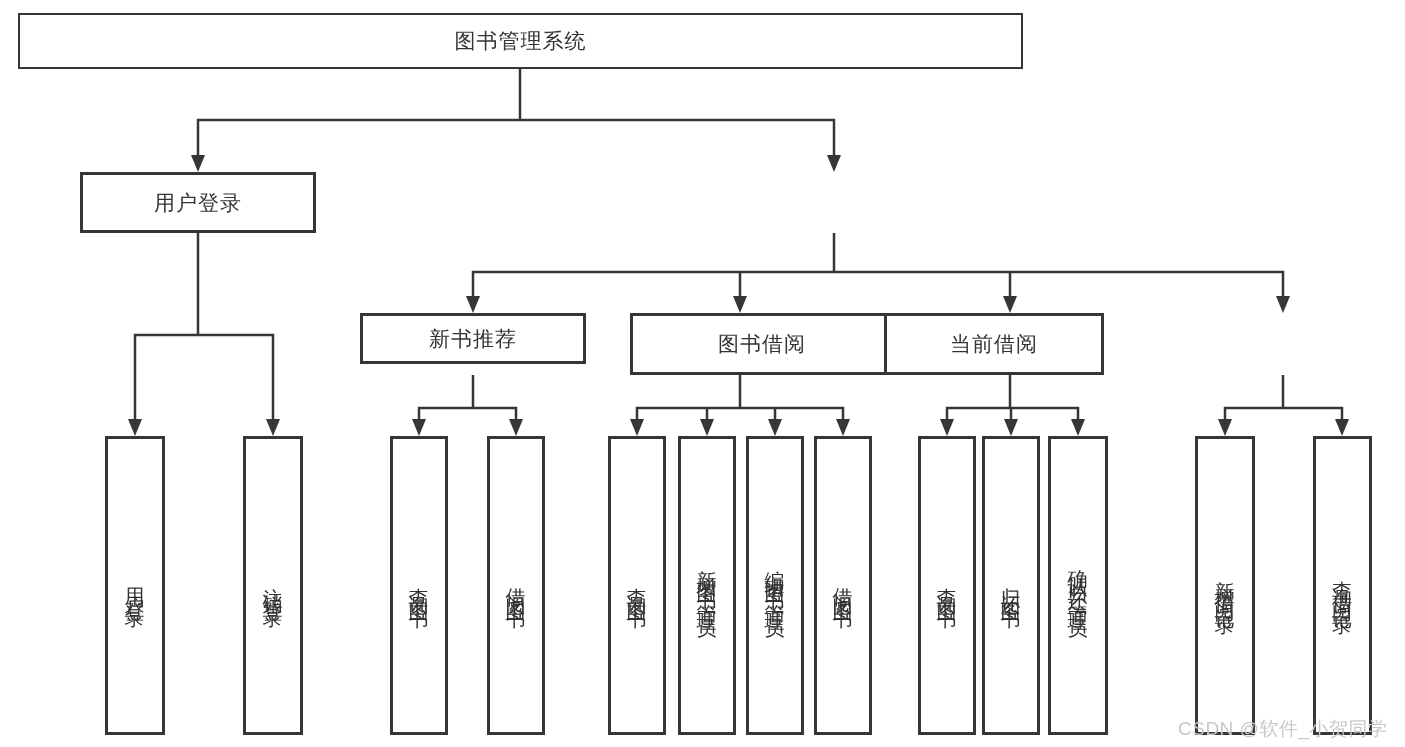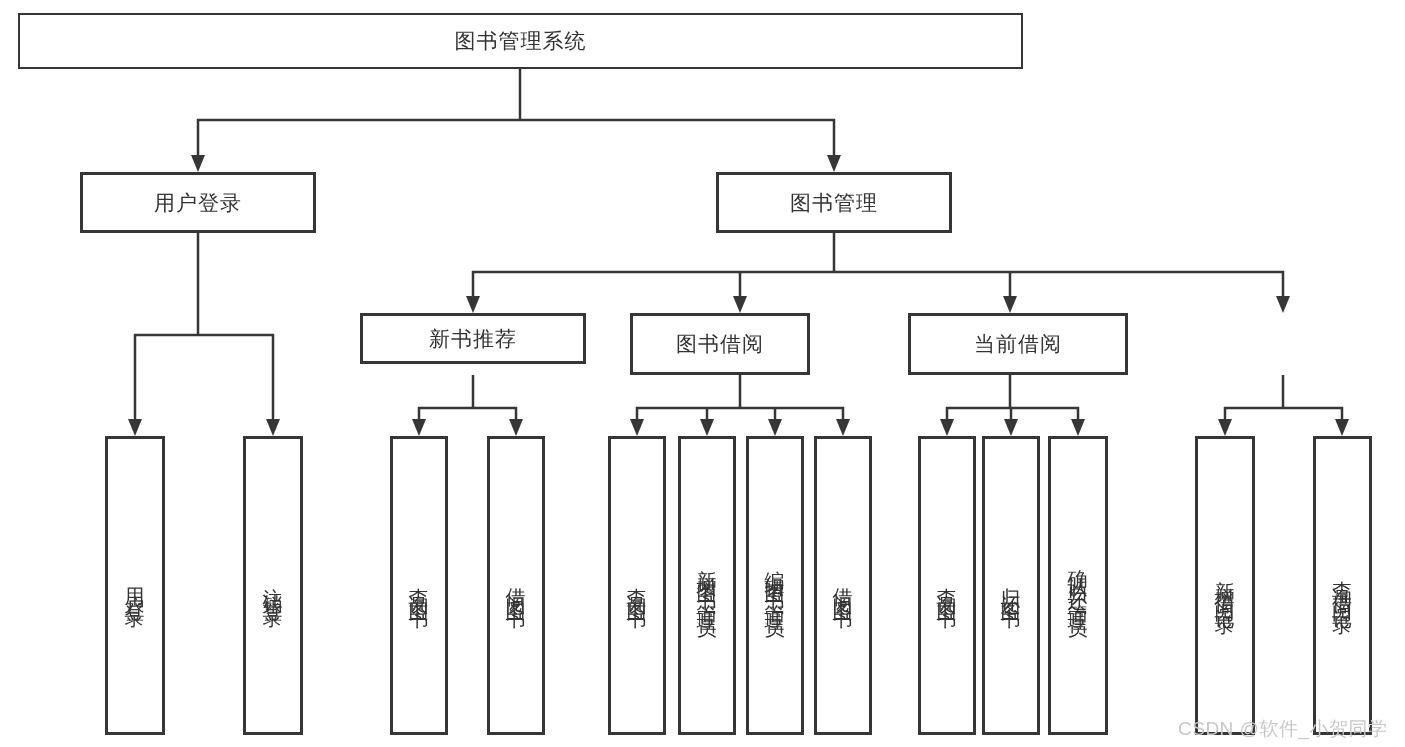--- a/index.html
+++ b/index.html
@@ -105,31 +105,28 @@
     </g>
   </svg>
 
   <div class="node h root" style="left:18px; top:13px; width:1005px; height:56px;">
     <span class="label">图书管理系统</span>
   </div>
 
   <div class="node h" style="left:80px; top:172px; width:236px; height:61px;">
     <span class="label">用户登录</span>
   </div>
-  <div class="node h" style="left:716px; top:172px; width:236px; height:61px;">
-    <span class="label">图书管理</span>
-  </div>
 
   <div class="node h" style="left:360px; top:313px; width:226px; height:51px;">
     <span class="label">新书推荐</span>
   </div>
-  <div class="node h" style="left:630px; top:313px; width:180px; height:62px;">
+  <div class="node h" style="left:630px; top:313px; width:264px; height:62px;">
     <span class="label">图书借阅</span>
   </div>
-  <div class="node h" style="left:908px; top:313px; width:220px; height:62px;">
+  <div class="node h" style="left:884px; top:313px; width:220px; height:62px;">
     <span class="label">当前借阅</span>
   </div>
 
   <div class="node v" style="left:105px; top:436px; width:60px; height:299px;">
     <span class="label">用户登录</span>
   </div>
   <div class="node v" style="left:243px; top:436px; width:60px; height:299px;">
     <span class="label">注销登录</span>
   </div>
 

